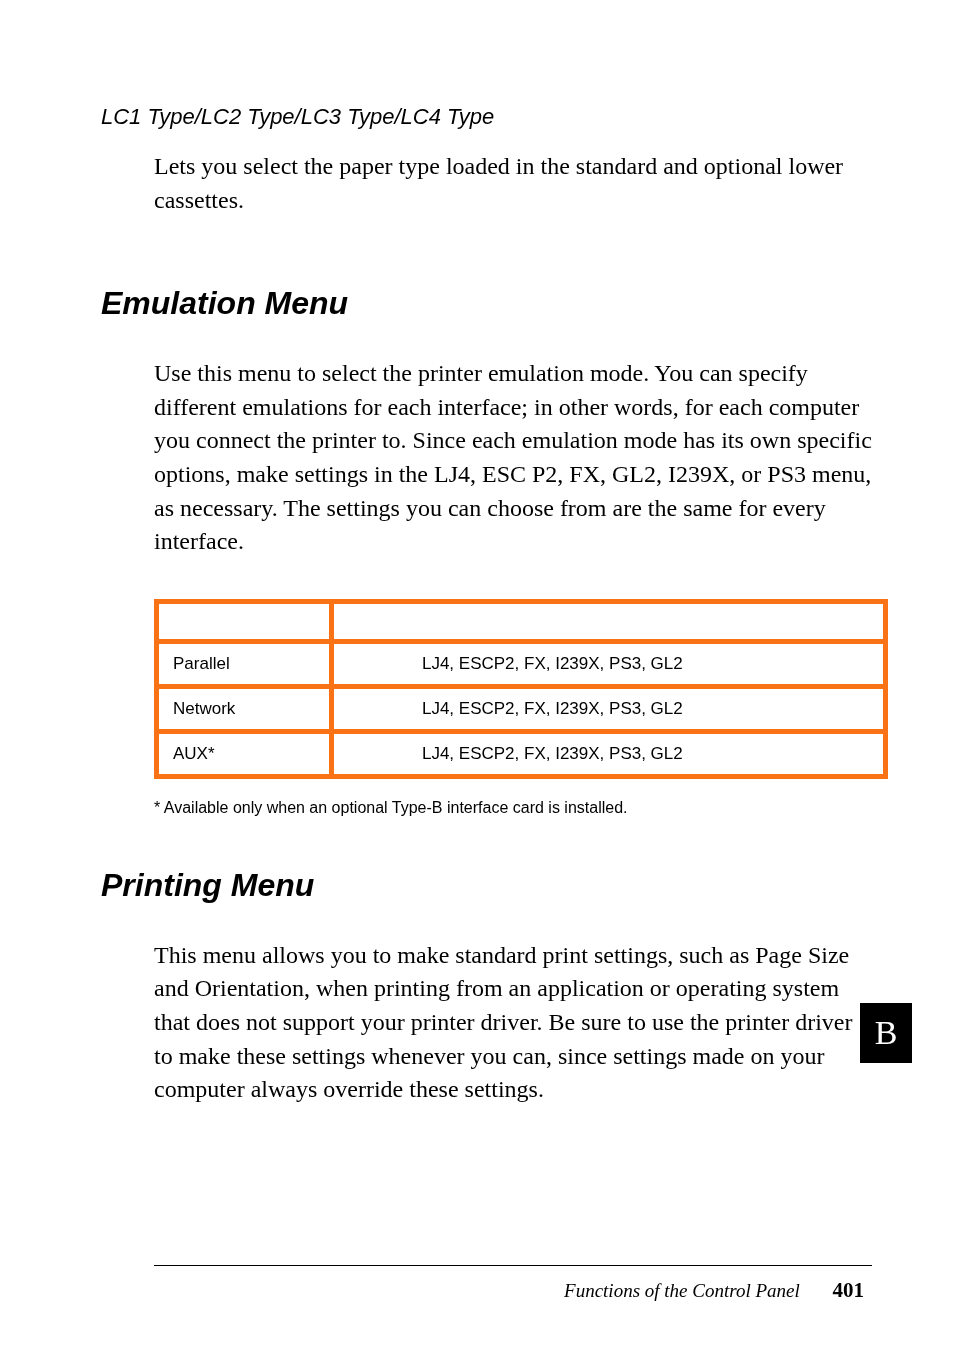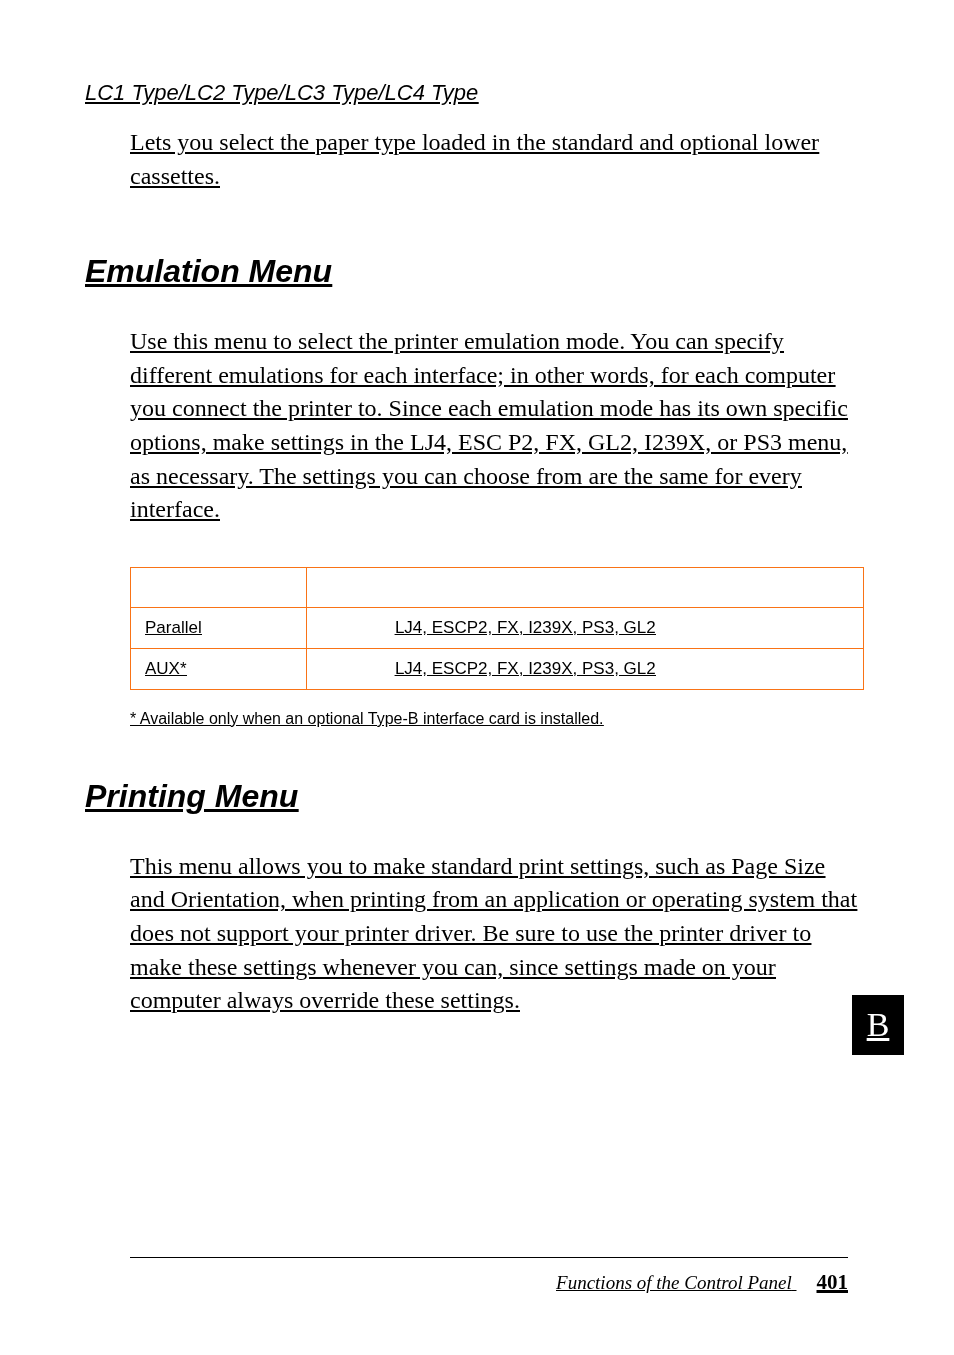--- a/index.html
+++ b/index.html
@@ -1,19 +1,18 @@
 <!DOCTYPE html>
 <html><head>
   <meta charset="utf-8">
   <style>
     * {
-      margin: 0;
+      margin: 8px;
       padding: 0;
       box-sizing: border-box;
-      text-decoration: underline;
     }
     body {
       width: 954px;
       height: 1355px;
       background: white;
       font-family: Georgia, 'Times New Roman', serif;
       position: relative;
       padding: 80px 90px 60px 130px;
     }
     .subsection-heading {
@@ -36,21 +35,21 @@
       font-size: 32px;
       margin-bottom: 35px;
       margin-left: -45px;
     }
     .table {
       width: 100%;
       border-collapse: collapse;
       margin-bottom: 20px;
     }
     .table td {
-      border: 1px solid #f97316;
+      border: 5px solid #f97316;
       padding: 10px 14px;
       font-family: Arial, Helvetica, sans-serif;
       font-size: 17px;
       vertical-align: middle;
     }
     .table td:first-child {
       width: 24%;
     }
     .table td:last-child {
       padding-left: 88px;
@@ -60,21 +59,21 @@
     }
     .footnote {
       font-family: Arial, Helvetica, sans-serif;
       font-size: 16px;
       margin-bottom: 50px;
     }
     .footer {
       position: absolute;
       bottom: 60px;
       left: 130px;
-      right: 106px;
+      right: 90px;
       border-top: 1px solid black;
       padding-top: 12px;
       text-align: right;
       font-style: italic;
       font-size: 19px;
     }
     .page-number {
       font-weight: bold;
       font-style: normal;
       margin-left: 20px;
@@ -113,20 +112,24 @@
   <tbody>
       <tr>
     <td class="header-cell"></td>
     <td class="header-cell"></td>
   </tr>
   <tr>
     <td>Parallel</td>
     <td>LJ4, ESCP2, FX, I239X, PS3, GL2</td>
   </tr>
   <tr>
+    <td>Network</td>
+    <td>LJ4, ESCP2, FX, I239X, PS3, GL2</td>
+  </tr>
+  <tr>
     <td>AUX*</td>
     <td>LJ4, ESCP2, FX, I239X, PS3, GL2</td>
   </tr>
 </tbody>
   </table>
 
 <div class="footnote">*  Available only when an optional Type-B interface card is installed.</div>
 
 <div class="section-heading">Printing Menu</div>
 <div class="body-text">This menu allows you to make standard print settings, such as Page Size and Orientation, when printing from an application or operating system that does not support your printer driver. Be sure to use the printer driver to make these settings whenever you can, since settings made on your computer always override these settings.</div>

